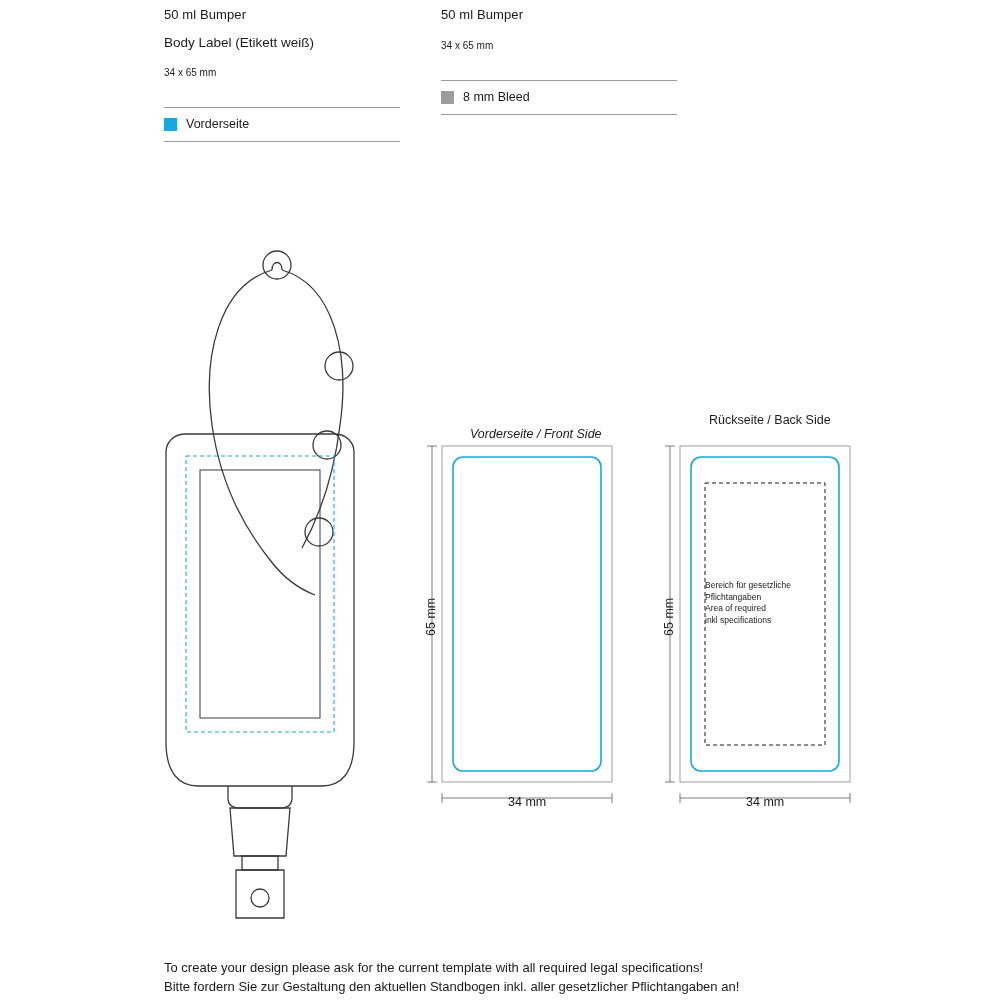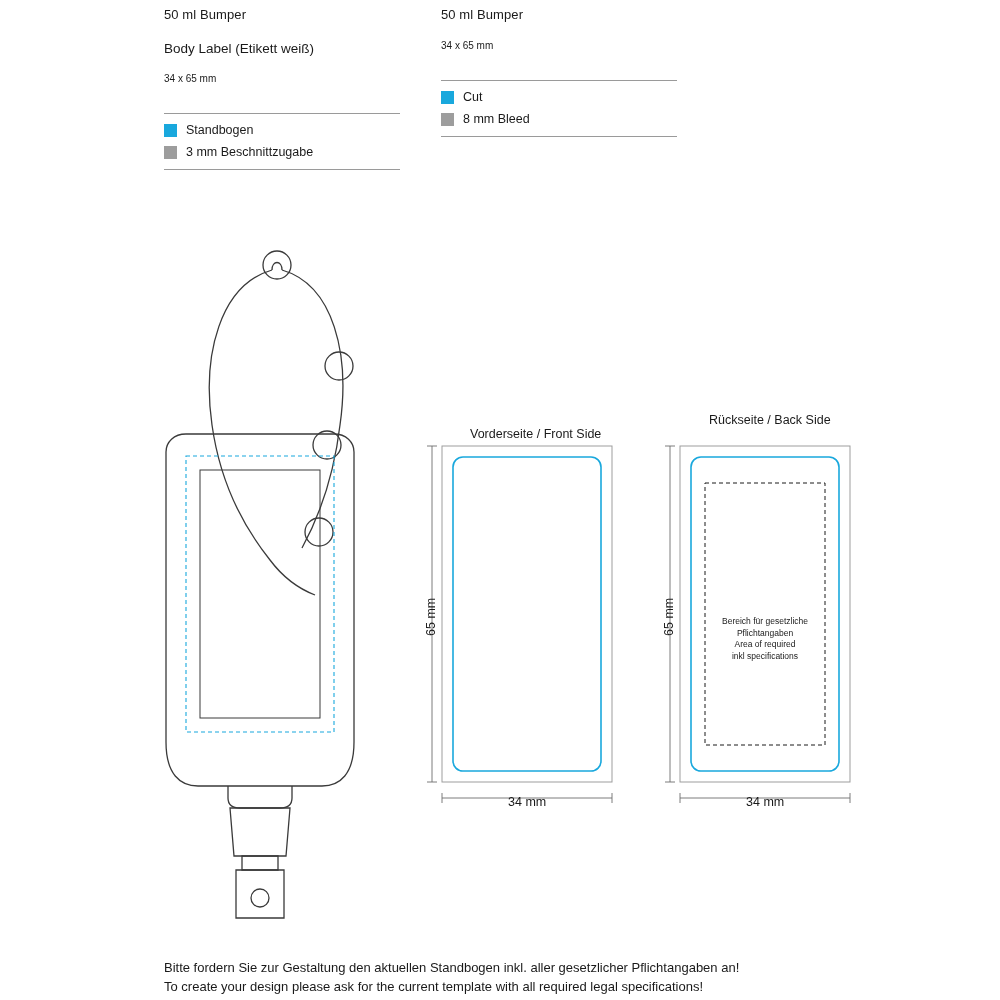--- a/index.html
+++ b/index.html
@@ -26,21 +26,21 @@
 
   .hb-title {
     font-size: 13px;
     font-weight: 400;
     line-height: 21px;
     letter-spacing: .1px;
   }
   .hb-sub {
     font-size: 13.5px;
     line-height: 18px;
-    margin-top: 15px;
+    margin-top: 9px;
   }
   .hb-size {
     font-size: 10px;
     line-height: 18px;
     margin-top: 12px;
     margin-bottom: 25px;
   }
   .rule {
     border-top: 1px solid #9a9a9a;
     height: 0;
@@ -78,21 +78,21 @@
     top: 170px;
   }
 
   
   .panel-caption {
     position: absolute;
     font-size: 12.5px;
     color: #1a1a1a;
     white-space: nowrap;
   }
-  .cap-front { left: 470px; top: 427px; }
+  .cap-front { left: 470px; top: 427px; font-style: italic; }
   .cap-back  { left: 709px; top: 413px; }
 
   .dim-label {
     position: absolute;
     font-size: 12.5px;
     color: #1a1a1a;
     white-space: nowrap;
   }
   .dim-v {
     transform: rotate(-90deg);
@@ -114,40 +114,32 @@
 <body>
 
 <div class="header-block hb-de">
   <div class="hb-title">50 ml Bumper</div>
   <div class="hb-sub">Body Label (Etikett weiß)</div>
   <div class="hb-size">34 x 65 mm</div>
   <div class="rule"></div>
   <div class="legend">
     <div class="legend-row">
       <span class="swatch sw-cut"></span>
-      <span class="legend-label">Standbogen</span>
-    </div>
-    <div class="legend-row">
-      <span class="swatch sw-bleed"></span>
-      <span class="legend-label">3 mm Beschnittzugabe</span>
+      <span class="legend-label">Vorderseite</span>
     </div>
   </div>
   <div class="rule rule-bottom"></div>
 </div>
 
 <div class="header-block hb-en">
   <div class="hb-title">50 ml Bumper</div>
   <div class="hb-size">34 x 65 mm</div>
   <div class="rule"></div>
   <div class="legend">
     <div class="legend-row">
-      <span class="swatch sw-cut"></span>
-      <span class="legend-label">Cut</span>
-    </div>
-    <div class="legend-row">
       <span class="swatch sw-bleed"></span>
       <span class="legend-label">8 mm Bleed</span>
     </div>
   </div>
   <div class="rule rule-bottom"></div>
 </div>
 
 <div class="bottle-art">
   <svg width="260" height="760" viewBox="0 0 260 760" fill="none" xmlns="http://www.w3.org/2000/svg">
     <g stroke="#3a3a3a" stroke-width="1.3" fill="none">
@@ -218,23 +210,23 @@
   <g stroke="#6e6e6e" stroke-width="0.9">
     <line x1="32" y1="358" x2="202" y2="358"></line>
     <line x1="32" y1="353" x2="32" y2="363"></line>
     <line x1="202" y1="353" x2="202" y2="363"></line>
   </g>
 </svg>
 
 <div class="dim-label dim-v" style="left:662px; top:636px;">65 mm</div>
 <div class="dim-label" style="left:746px; top:795px;">34 mm</div>
 
-<div style="position:absolute; left:705px; top:580px; width:120px; text-align:center; font-size:8.5px; line-height:11.5px; color:#1a1a1a;margin-top:36px;">
+<div style="position:absolute; left:705px; top:580px; width:120px; font-size:8.5px; line-height:11.5px; color:#1a1a1a;">
   <div>Bereich für gesetzliche</div>
   <div>Pflichtangaben</div>
   <div>Area of required</div>
   <div>inkl specifications</div>
 </div>
 
 <div class="footer">
+  <div>To create your design please ask for the current template with all required legal specifications!</div>
   <div>Bitte fordern Sie zur Gestaltung den aktuellen Standbogen inkl. aller gesetzlicher Pflichtangaben an!</div>
-  <div>To create your design please ask for the current template with all required legal specifications!</div>
 </div>
 
 </body></html>

